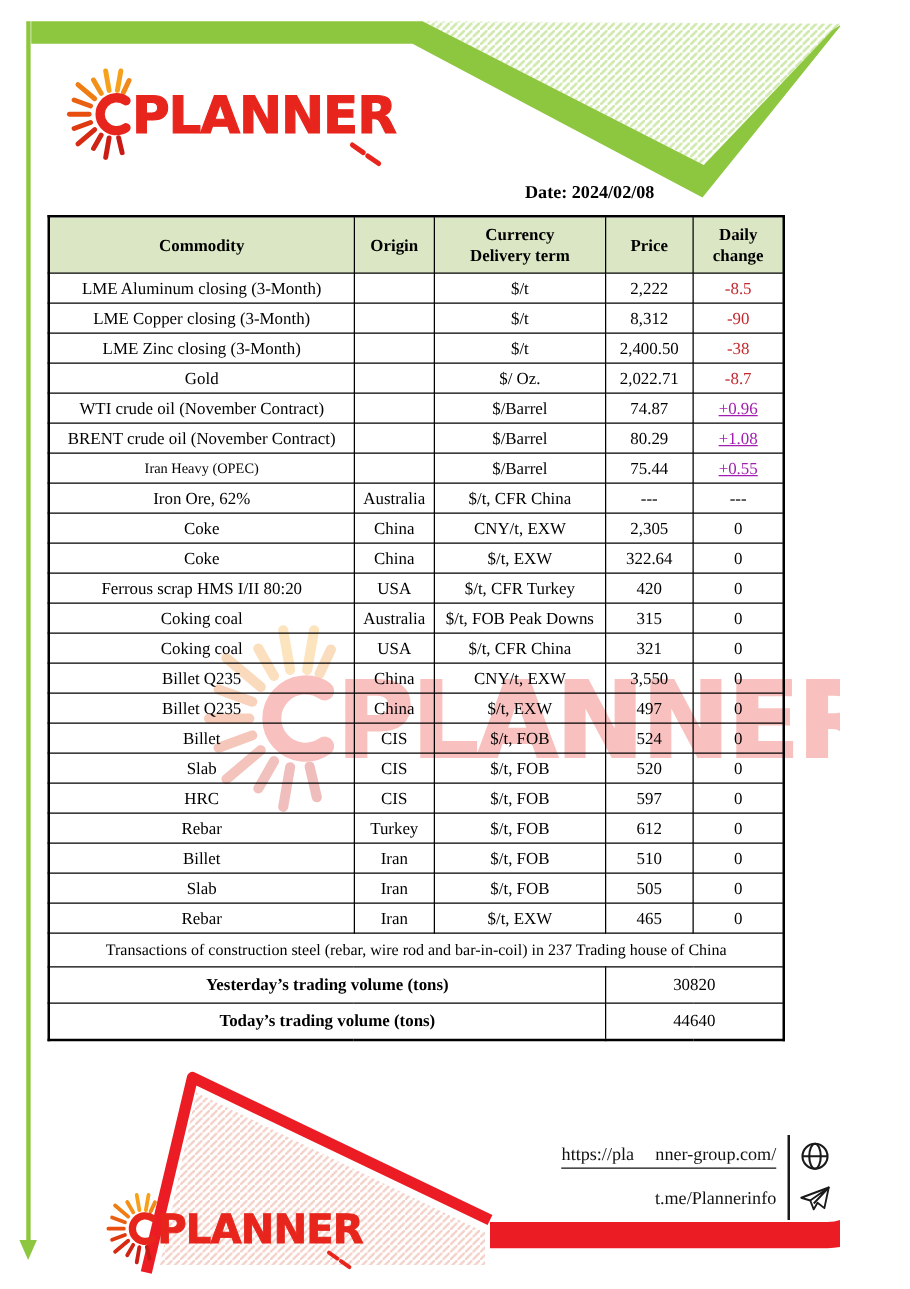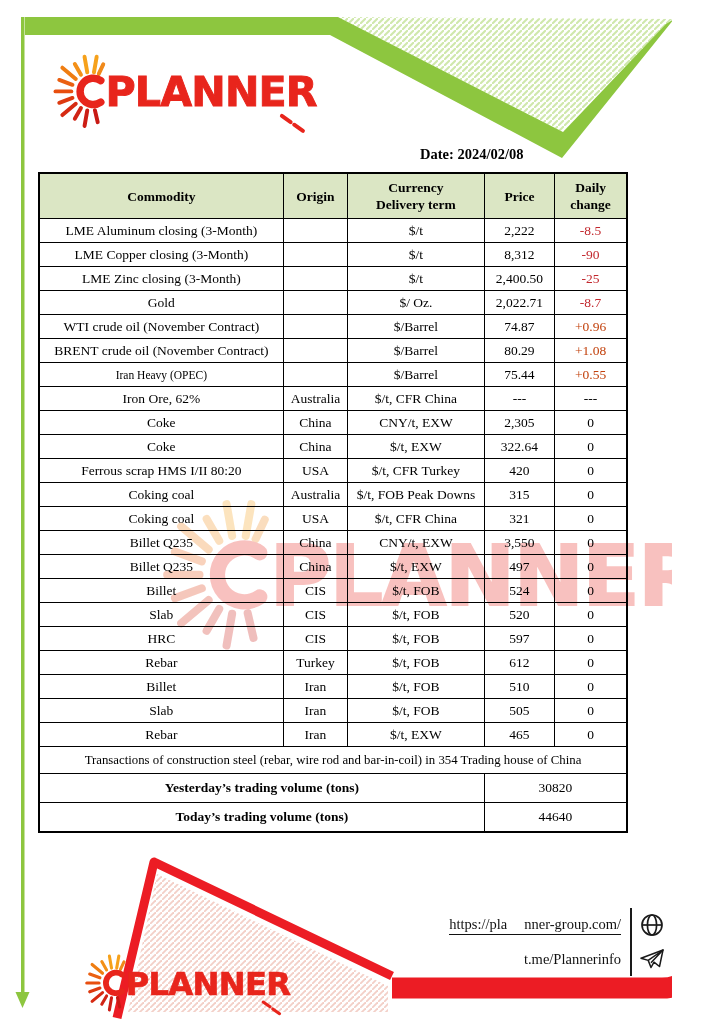--- a/index.html
+++ b/index.html
@@ -28,21 +28,21 @@
   }
   table.prices th,table.prices td{
     border:1.2px solid #000;text-align:center;vertical-align:middle;
     padding:2px 3px;line-height:16px;height:19px;overflow:hidden;
   }
   table.prices th{
     background:#dbe6c4;font-weight:bold;white-space:pre-line;
     height:40px;line-height:17px;font-size:13.5px;
   }
   td.trend-down{color:#c2272d;font-family:Liberation Serif, serif;}
-  td.trend-up{color:#c2410c;}
+  td.trend-up{color:#a21caf;text-decoration:underline;}
   td.small{font-size:11.5px;}
   tr.note-row td{font-size:12.8px;height:22px;}
   tr.vol-row td{height:24px;}
   tr.vol-row td.vol-label{font-weight:bold;}
   .links{
     position:absolute;left:436px;top:908px;width:236px;height:68px;
     display:flex;align-items:stretch;font-size:14.5px;
   }
   .links .texts{flex:1;display:flex;flex-direction:column;justify-content:space-around;align-items:flex-end;padding-right:9px;}
   .links .vline{width:2px;background:#1a1a1a;}
@@ -160,21 +160,21 @@
           <td></td>
           <td>$/t</td>
           <td>8,312</td>
           <td class="trend-down">-90</td>
         </tr>
         <tr>
           <td>LME Zinc closing (3-Month)</td>
           <td></td>
           <td>$/t</td>
           <td>2,400.50</td>
-          <td class="trend-down">-25</td>
+          <td class="trend-down">-38</td>
         </tr>
         <tr>
           <td>Gold</td>
           <td></td>
           <td>$/ Oz.</td>
           <td>2,022.71</td>
           <td class="trend-down">-8.7</td>
         </tr>
         <tr>
           <td>WTI crude oil (November Contract)</td>
@@ -298,21 +298,21 @@
         <tr>
           <td>Rebar</td>
           <td>Iran</td>
           <td>$/t, EXW</td>
           <td>465</td>
           <td class="trend-flat">0</td>
         </tr>
       </tbody>
     <tbody>
       <tr class="note-row">
-        <td colspan="5">Transactions of construction steel (rebar, wire rod and bar-in-coil) in 354 Trading house of China</td>
+        <td colspan="5">Transactions of construction steel (rebar, wire rod and bar-in-coil) in 237 Trading house of China</td>
       </tr>
       <tr class="vol-row">
         <td colspan="3" class="vol-label">Yesterday’s trading volume (tons)</td>
         <td colspan="2">30820</td>
       </tr>
       <tr class="vol-row">
         <td colspan="3" class="vol-label">Today’s trading volume (tons)</td>
         <td colspan="2">44640</td>
       </tr>
     </tbody>

